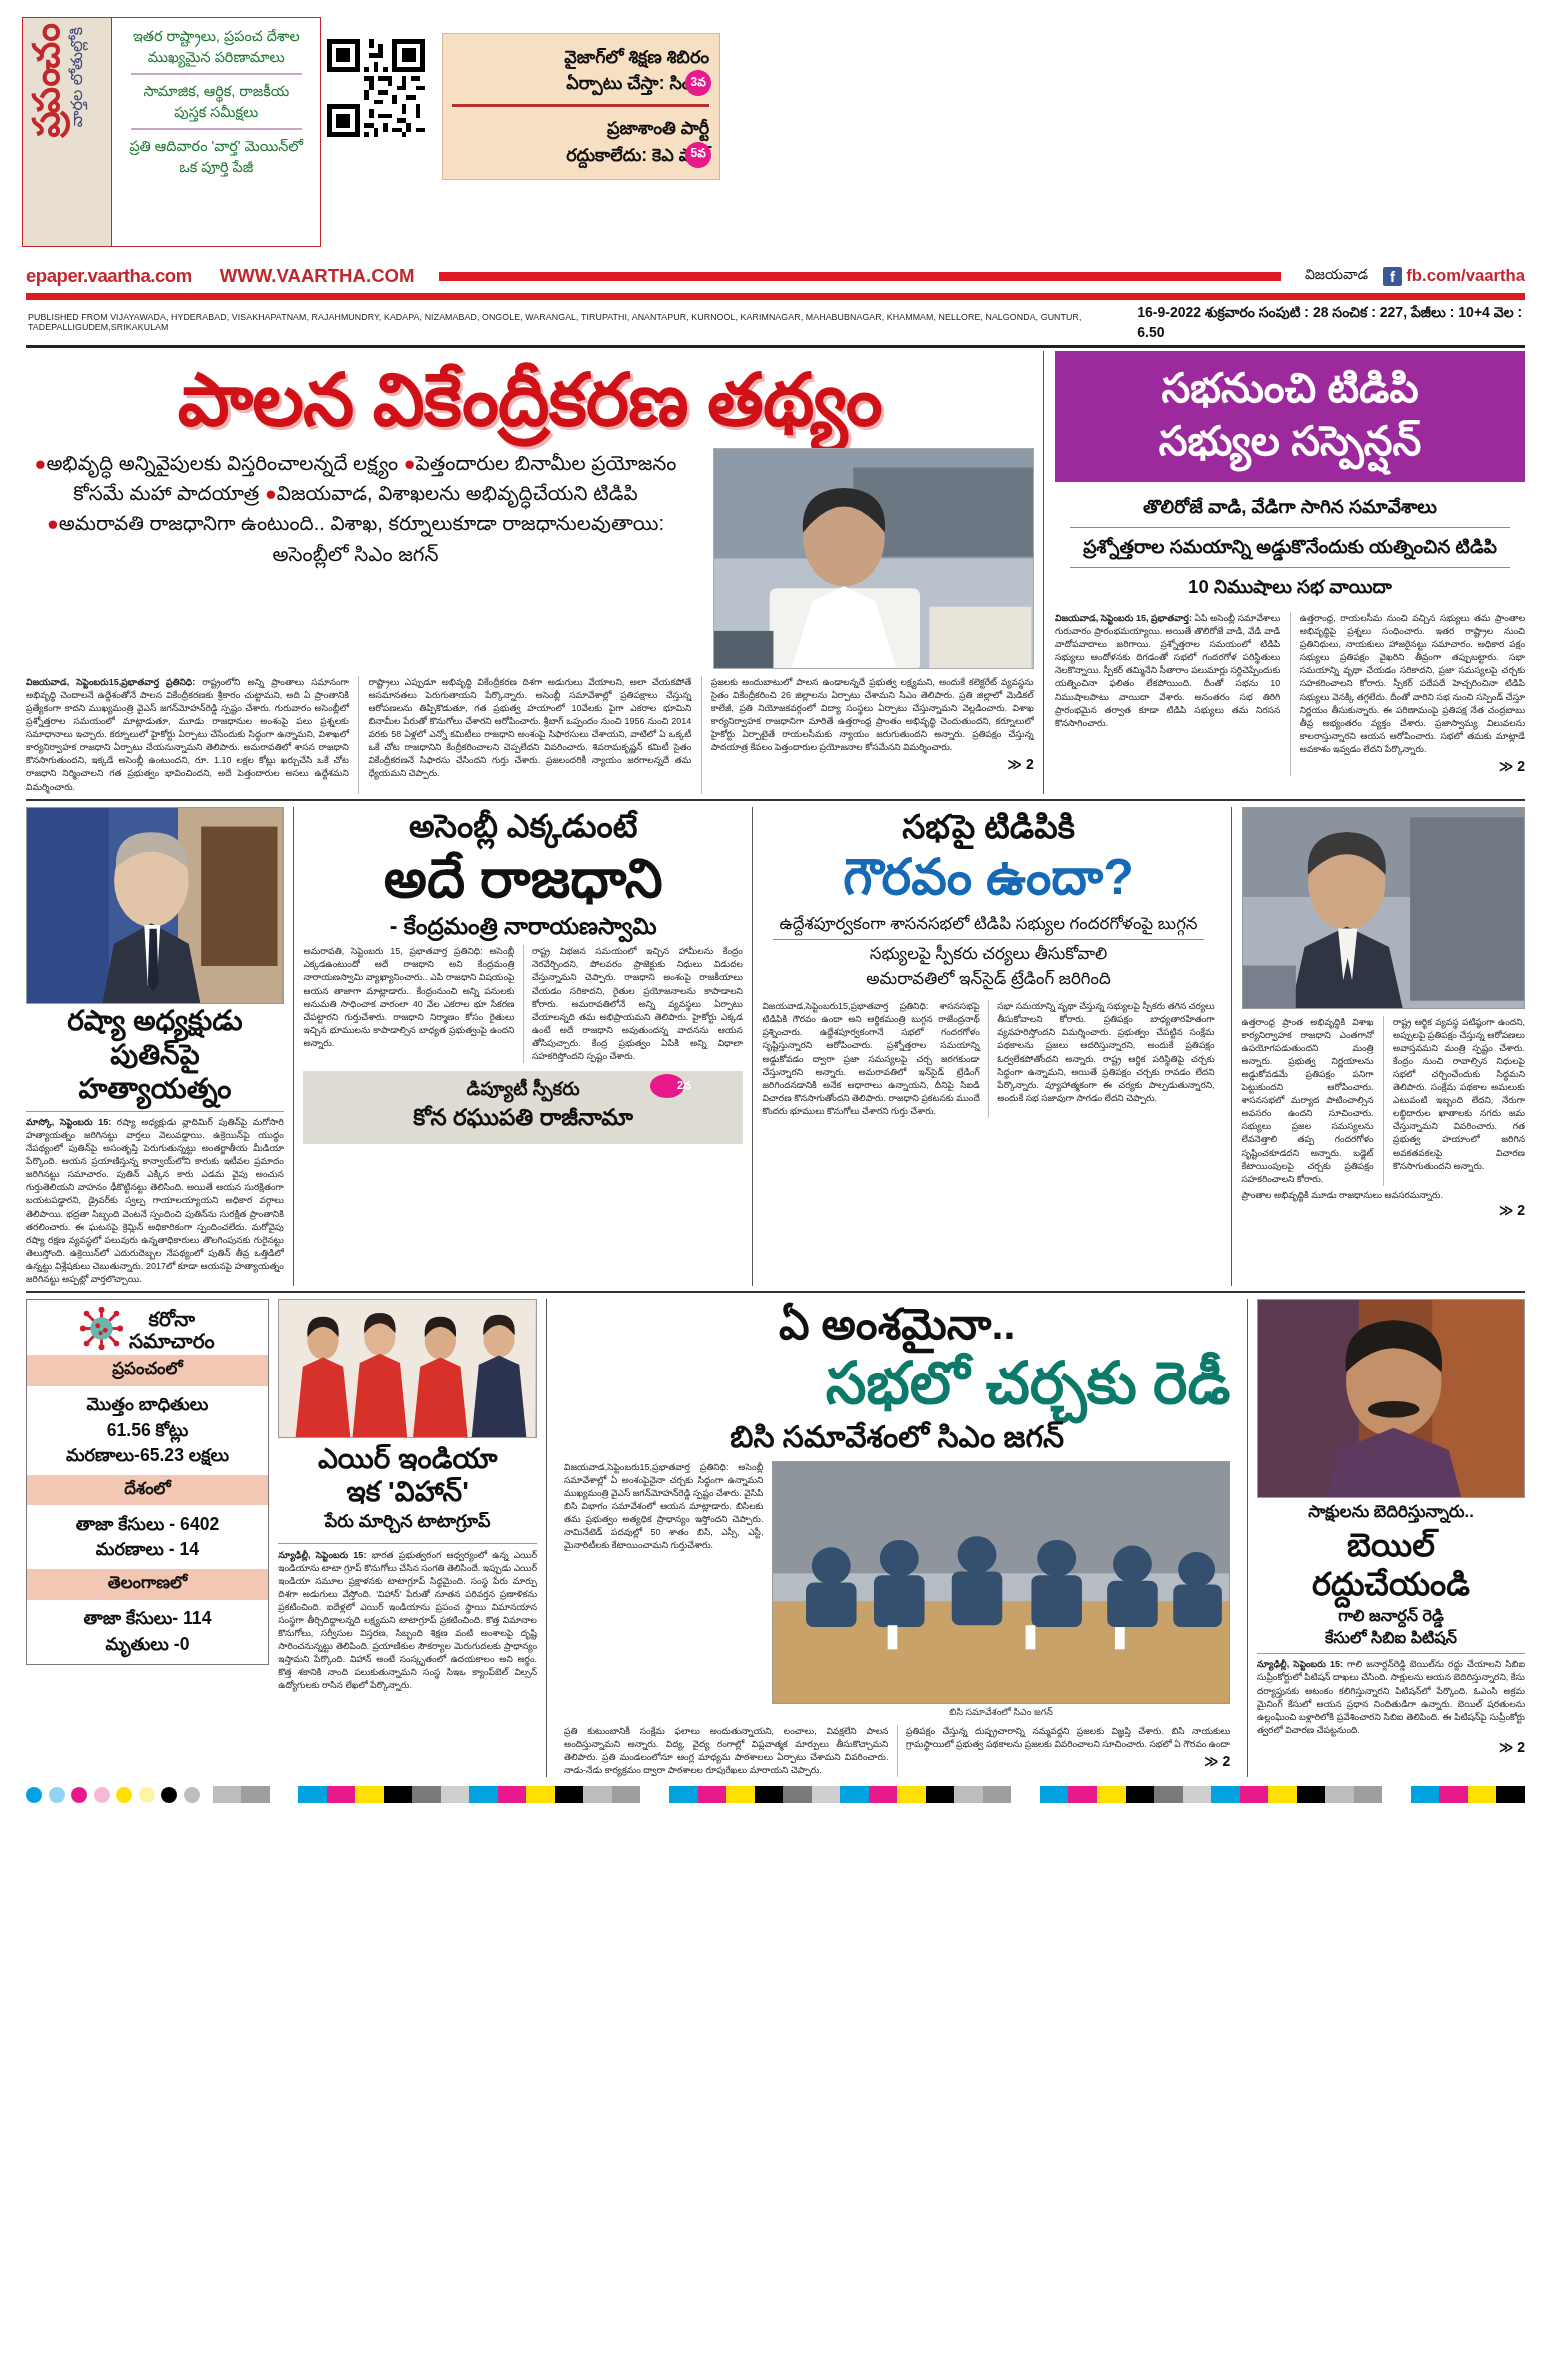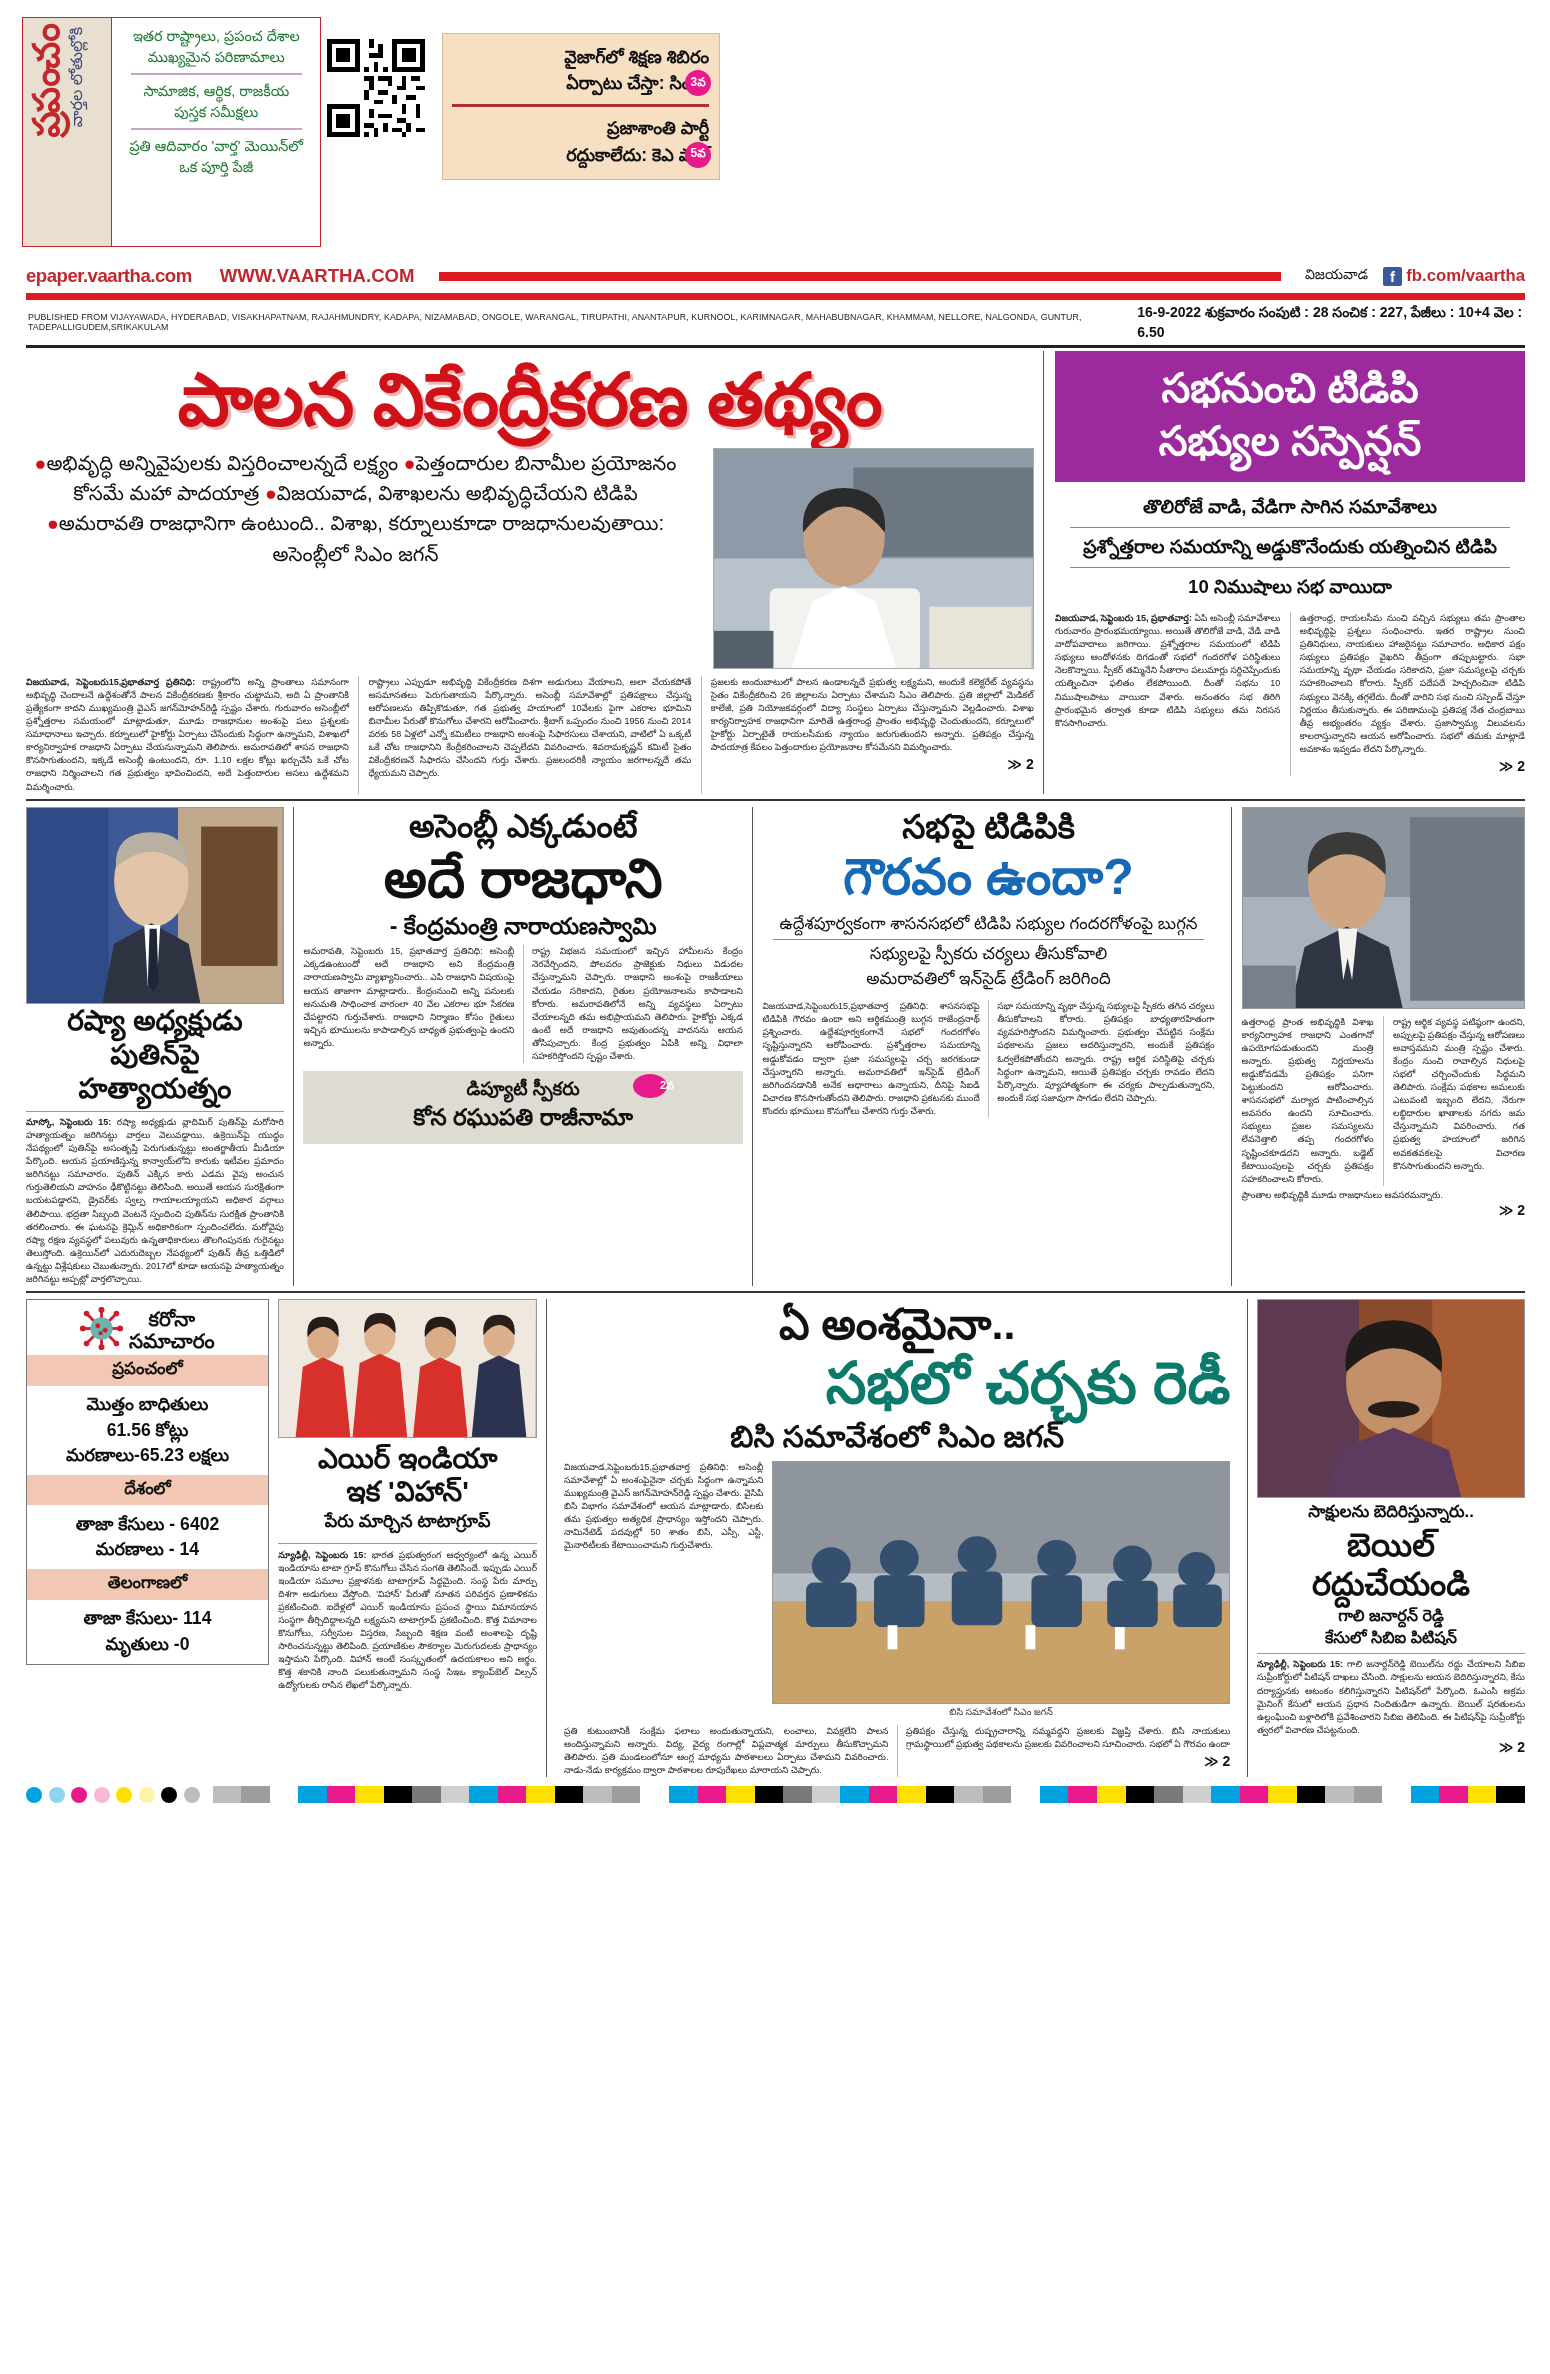--- a/index.html
+++ b/index.html
@@ -145,21 +145,21 @@
 
   .body2 { display: flex; gap: 8.3px; margin-top: 5.6px; }
   .body2 .c { flex: 1; font-size: 9px; line-height: 1.46; text-align: justify; color: #222; }
 
   .greybox {
     background: #dedcd2; text-align: center; padding: 7.4px 5.6px; margin-top: 7.4px; position: relative;
   }
   .greybox .t1 { font-size: 18.6px; font-weight: bold; }
   .greybox .t2 { font-size: 23px; font-weight: bold; text-align: center; }
   .greybox .pg {
-    position: absolute; right: 76px; top: 3.7px; width: 24px; height: 24px; border-radius: 50%;
+    position: absolute; right: 59px; top: 3.7px; width: 24px; height: 24px; border-radius: 50%;
     background: #e8198b; color: #fff; font-size: 11px; font-weight: bold;
     display: flex; align-items: center; justify-content: center; padding-left: 34px;
   }
 
   
   .corona { border: 1.9px solid #777; width: 243px; }
   .corona .head { display: flex; align-items: center; justify-content: center; gap: 5.6px; padding: 7.4px 3.7px 1.9px; }
   .corona .head .ttl { font-size: 20px; font-weight: bold; line-height: 1.1; text-align: center; }
   .corona .bar { background: #f2c7b3; font-size: 16.7px; font-weight: bold; text-align: center; padding: 3.7px 0; }
   .corona .val { text-align: center; font-size: 17.6px; font-weight: bold; padding: 6.5px 3.7px; line-height: 1.45; }

